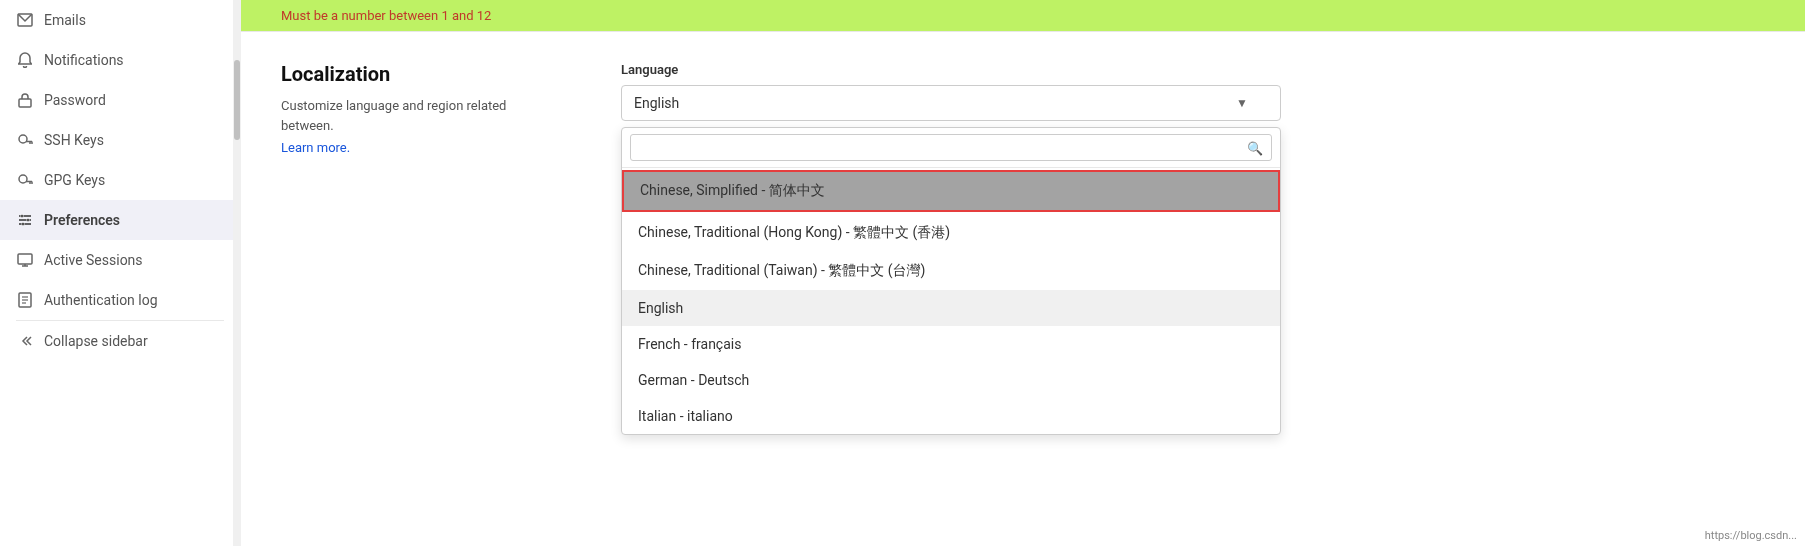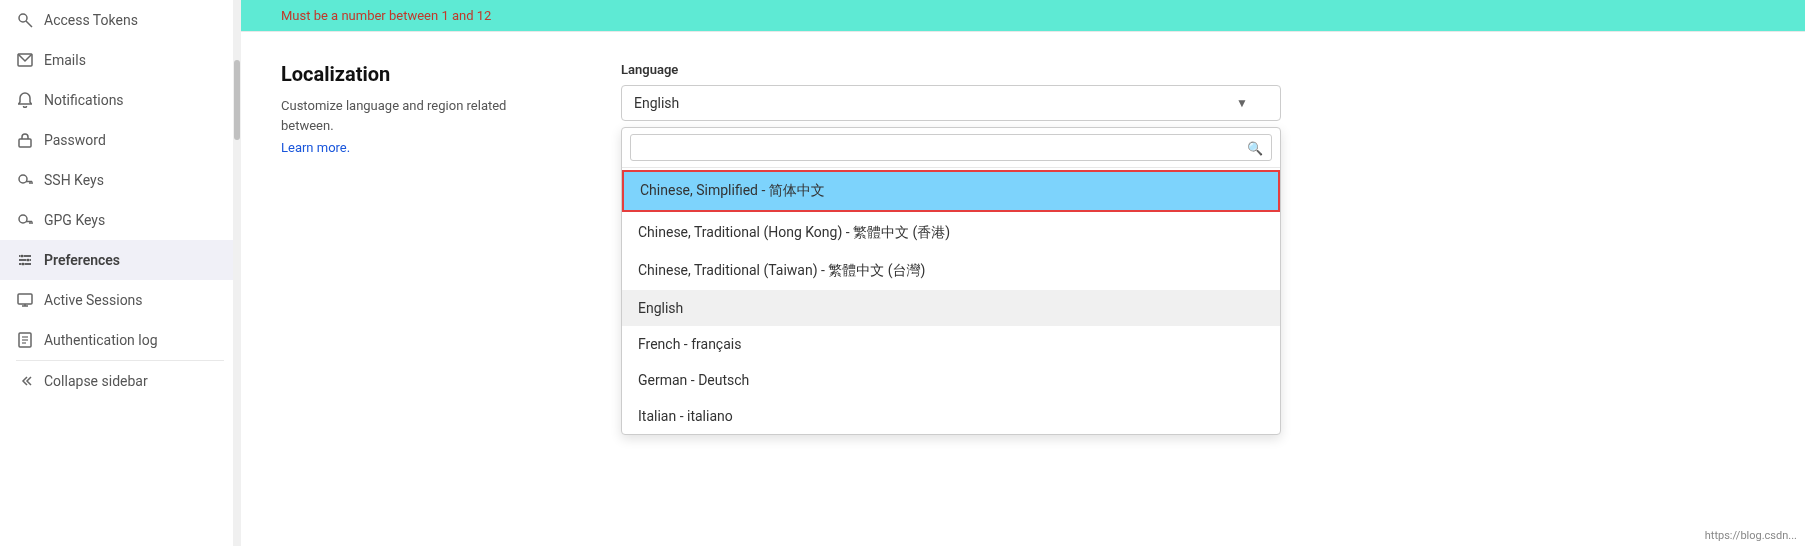--- a/index.html
+++ b/index.html
@@ -94,21 +94,21 @@
       overflow: hidden;
       position: relative;
     }
 
     
     .top-hint {
       padding: 8px 40px;
       color: #c0392b;
       font-size: 13px;
       border-bottom: 1px solid #e8e8e8;
-      background: #5eead4;
+      background: #bef264;
     }
 
     .content-area {
       display: flex;
       flex: 1;
       padding: 30px 40px;
       gap: 60px;
       overflow: hidden;
     }
 
@@ -223,21 +223,21 @@
       padding: 10px 16px;
       font-size: 14px;
       color: #333;
       cursor: pointer;
       display: flex;
       align-items: center;
       border: none;
     }
     .dropdown-item.highlighted {
       border: 2px solid #e53e3e;
-      background: #7dd3fc;
+      background: #a3a3a3;
       margin: 2px 0;
     }
     .dropdown-item.selected {
       background: #f0f0f0;
     }
 
     
     .dropdown-list::-webkit-scrollbar {
       width: 8px;
     }
@@ -257,29 +257,20 @@
       font-size: 11px;
       color: #888;
     }
   </style>
 </head>
 <body>
 
 <div class="sidebar-wrapper">
   <div class="sidebar">
 
-  <div class="sidebar-item">
-      <span class="icon">
-          <svg width="16" height="16" viewBox="0 0 16 16" fill="none">
-            <circle cx="6" cy="6" r="4" stroke="#666" stroke-width="1.5"></circle>
-            <line x1="9" y1="9" x2="15" y2="15" stroke="#666" stroke-width="1.5"></line>
-          </svg>
-        </span>
-      <span>Access Tokens</span>
-    </div>
       <div class="sidebar-item">
       <span class="icon">
           <svg width="16" height="14" viewBox="0 0 16 14" fill="none">
             <rect x="1" y="1" width="14" height="12" rx="1" stroke="#666" stroke-width="1.5"></rect>
             <polyline points="1,1 8,8 15,1" stroke="#666" stroke-width="1.5" fill="none"></polyline>
           </svg>
         </span>
       <span>Emails</span>
     </div>
       <div class="sidebar-item">

